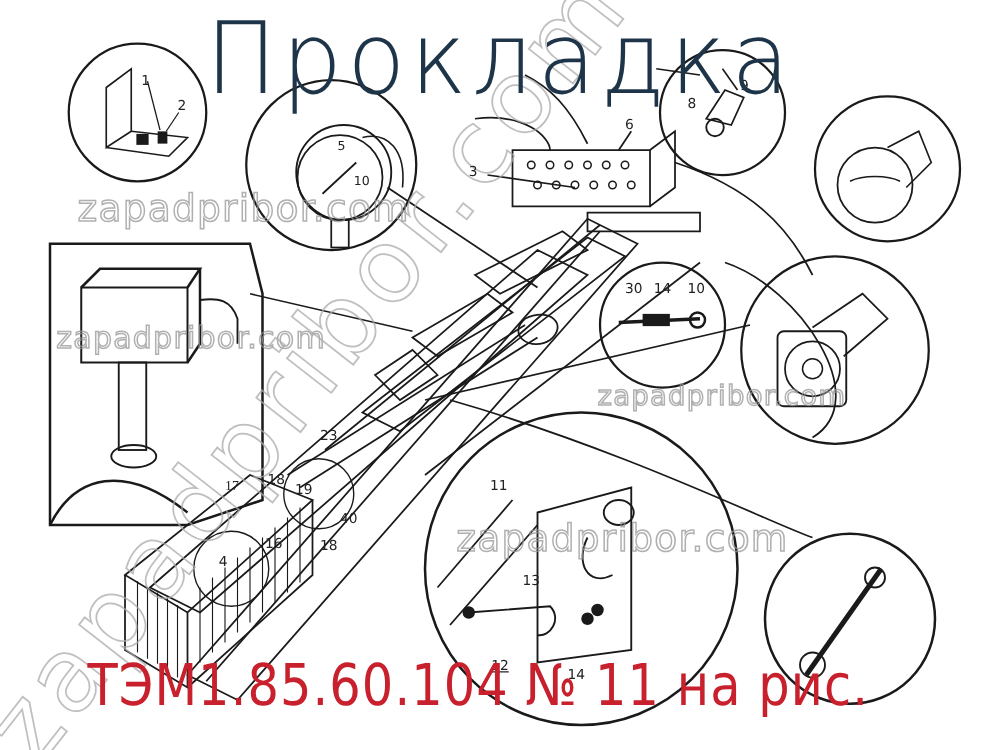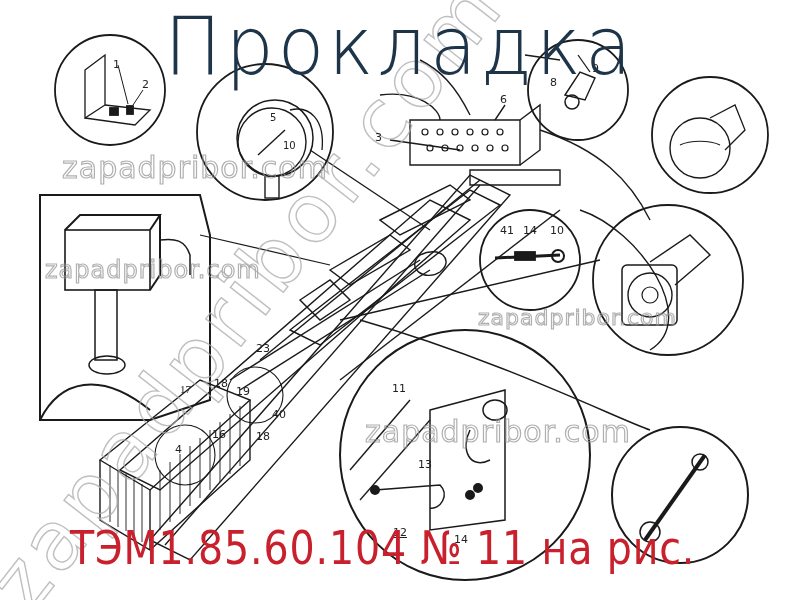--- a/index.html
+++ b/index.html
@@ -189,21 +189,21 @@
   <div class="wm" style="left:478px; top:305px; font-size:22px;">zapadpribor.com</div>
   <div class="wm" style="left:365px; top:414px;">zapadpribor.com</div>
   <div class="wm-diag">zapadpribor.com</div>
 
   <span class="lbl" style="left:113px; top:58px;">1</span>
   <span class="lbl" style="left:142px; top:78px;">2</span>
   <span class="lbl" style="left:375px; top:131px;">3</span>
   <span class="lbl" style="left:500px; top:93px;">6</span>
   <span class="lbl" style="left:550px; top:76px;">8</span>
   <span class="lbl" style="left:592px; top:62px;">9</span>
-  <span class="lbl" style="left:500px; top:224px;">41</span>
+  <span class="lbl" style="left:500px; top:224px;">30</span>
   <span class="lbl" style="left:523px; top:224px;">14</span>
   <span class="lbl" style="left:550px; top:224px;">10</span>
   <span class="lbl" style="left:256px; top:342px;">23</span>
   <span class="lbl" style="left:180px; top:383px;font-family:Liberation Serif, serif;">17</span>
   <span class="lbl" style="left:214px; top:377px;">18</span>
   <span class="lbl" style="left:224px; top:385px;margin-left:12px;">19</span>
   <span class="lbl" style="left:272px; top:408px;">40</span>
   <span class="lbl" style="left:256px; top:430px;">18</span>
   <span class="lbl" style="left:168px; top:428px;margin-left:44px;">16</span>
   <span class="lbl" style="left:175px; template:0; top:443px;">4</span>

